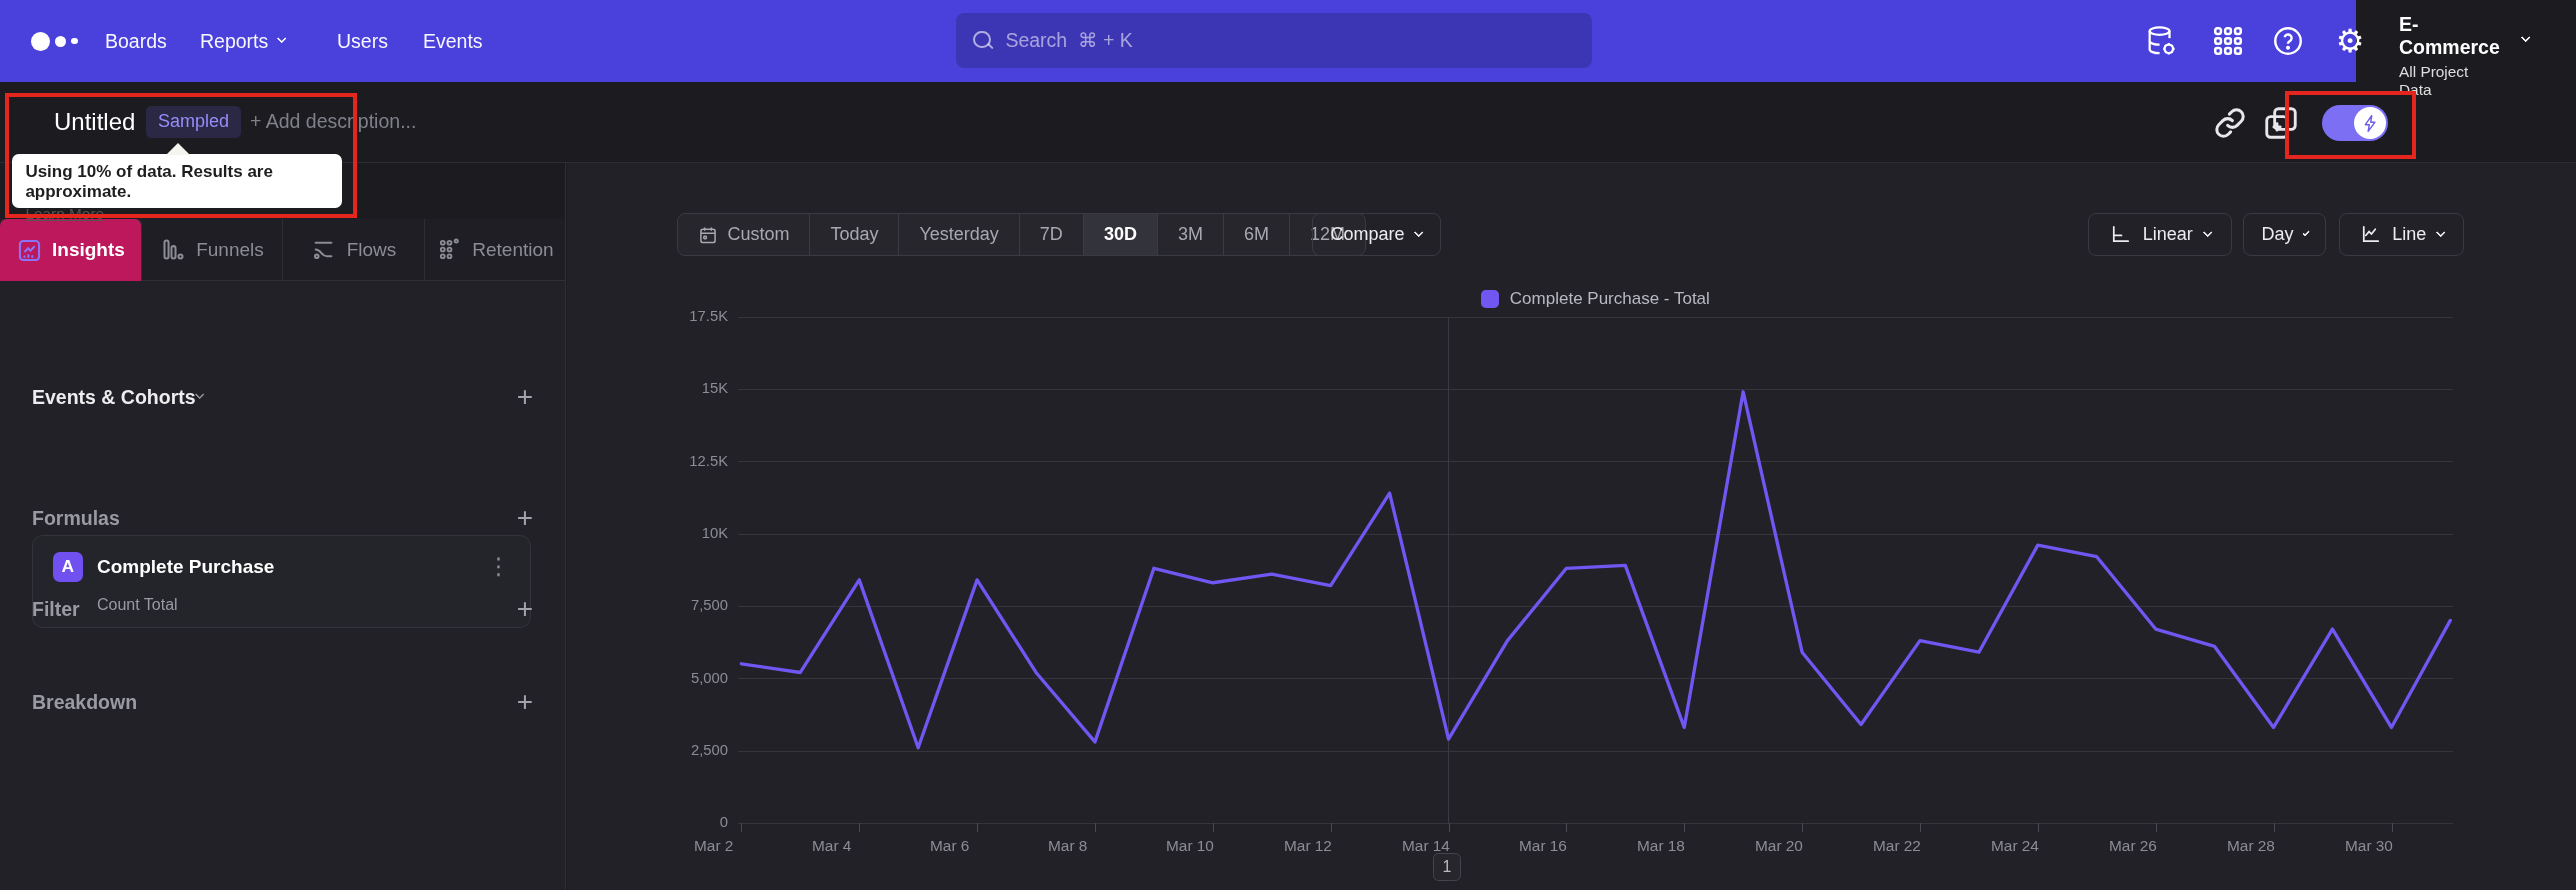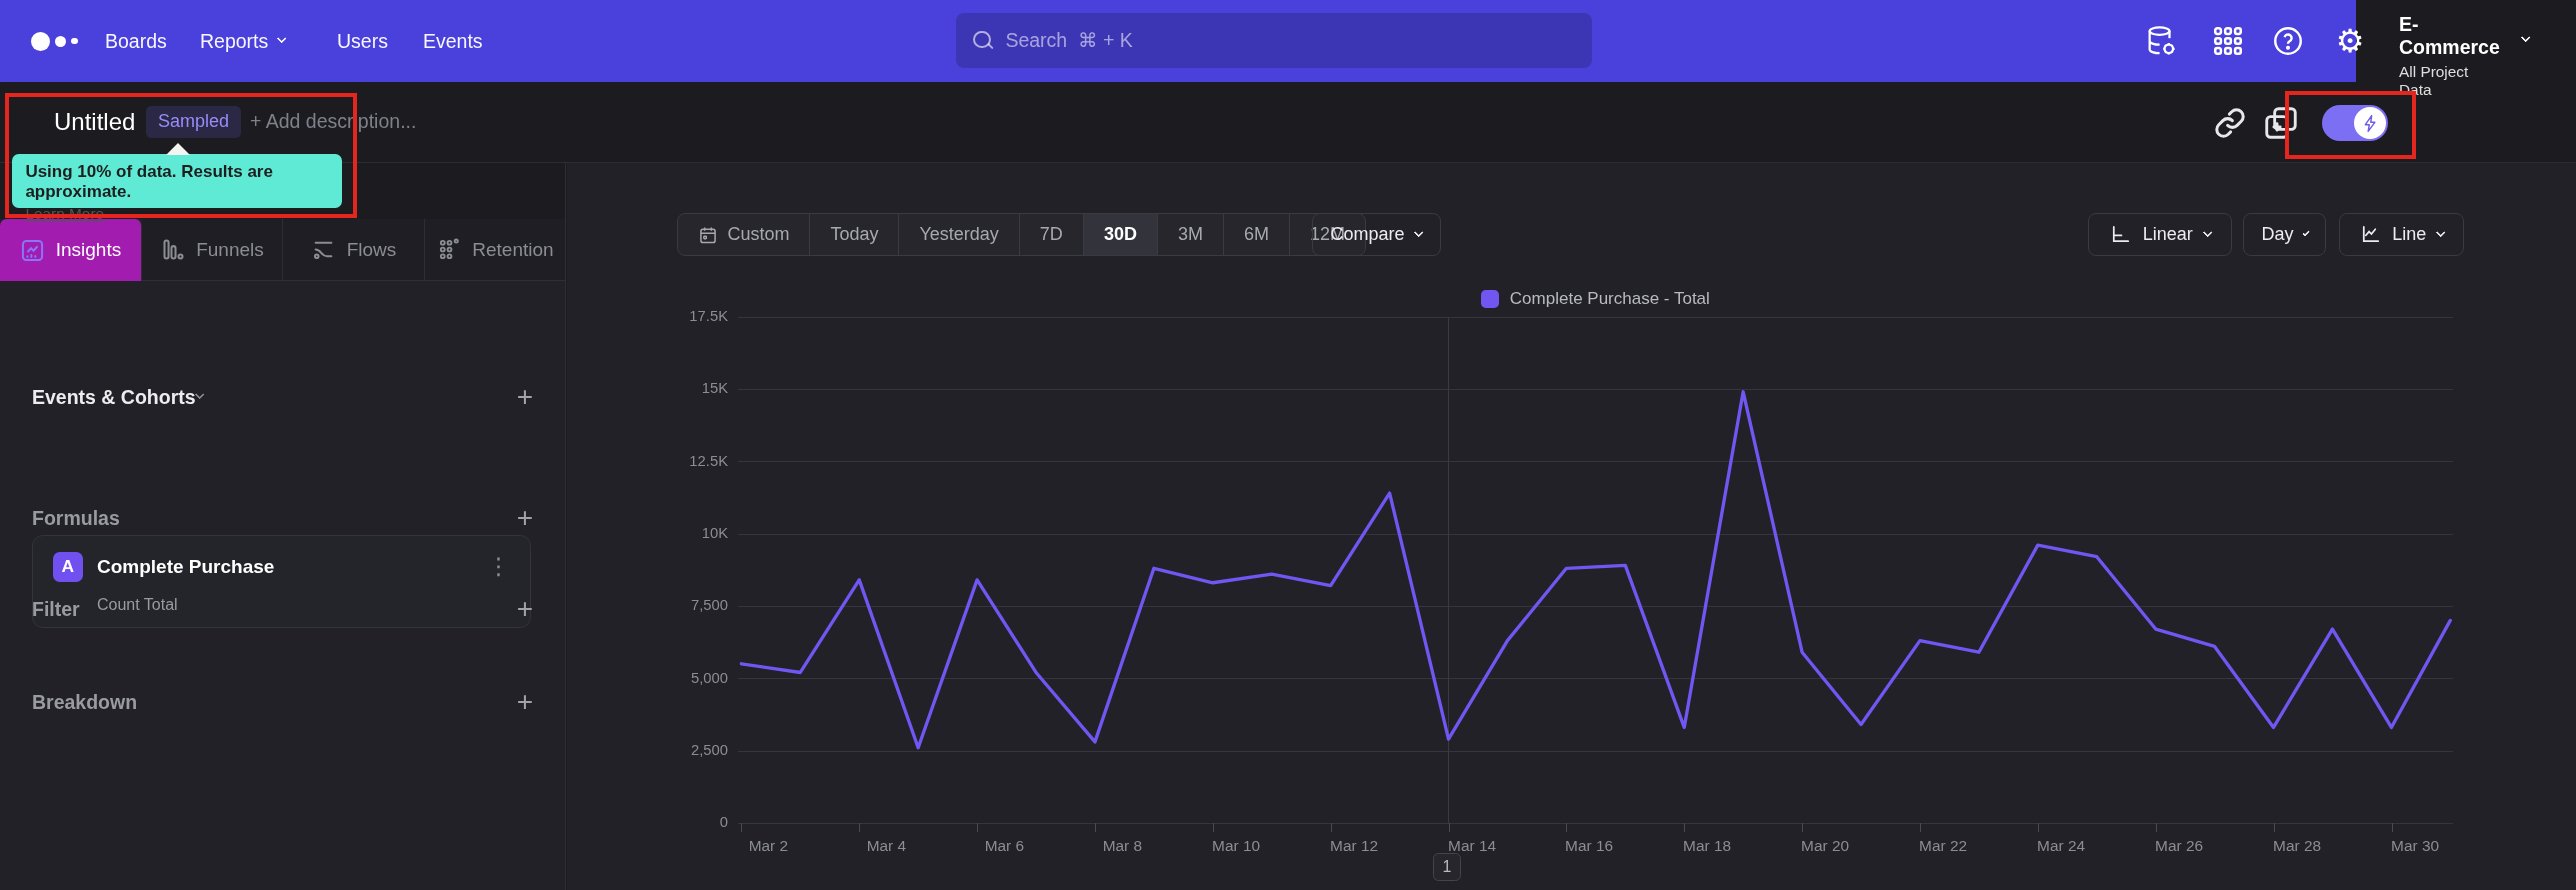--- a/index.html
+++ b/index.html
@@ -38,32 +38,32 @@
   .toggle { position:absolute; left:2322px; top:105px; width:66px; height:36px; border-radius:19px; background:#7C6FF3; cursor:pointer; z-index:6; }
   .toggle .knob { position:absolute; right:2px; top:2px; width:32px; height:32px; border-radius:50%; background:#fff; display:flex; align-items:center; justify-content:center; }
   .more-dots { position:absolute; left:2402px; top:101px; font-size:31px; color:#E8E8EC; cursor:pointer; letter-spacing:1.3px; }
   .hdr-divider { position:absolute; left:2458px; top:102px; width:1.3px; height:42px; background:#34343B; }
   .save-btn { position:absolute; left:2477px; top:99px; width:70px; height:46px; background:#7C6FF3; color:#fff; font-size:19.5px; font-weight:600; border:none; border-radius:8px; cursor:pointer; font-family:"Liberation Sans",sans-serif; }
 
   
   .annot { position:absolute; border:4px solid #E5261F; z-index:50; pointer-events:none; }
   .annot1 { left:5.4px; top:93px; width:352px; height:125px; }
   .annot2 { left:2285px; top:91px; width:131px; height:68px; }
-  .tooltip { position:absolute; left:12px; top:154px; width:330px; height:54px; background:#5eead4; border-radius:6.7px; z-index:40; padding:8px 13.4px; }
+  .tooltip { position:absolute; left:12px; top:154px; width:330px; height:54px; background:#ffffff; border-radius:6.7px; z-index:40; padding:8px 13.4px; }
   .tooltip::before { content:""; position:absolute; left:154px; top:-10.7px; width:0; height:0; border-left:12px solid transparent; border-right:12px solid transparent; border-bottom:12px solid #F4F4F1; }
   .tt-text { font-size:17px; font-weight:700; color:#1E1E1E; }
   .tt-link { font-size:15.4px; color:#55554F; text-decoration:underline; margin-top:2.7px; display:inline-block; cursor:pointer; }
 
   
   .sidebar { position:absolute; left:0; top:162px; width:566px; height:728px; background:#212127; border-right:1.3px solid #2E2E34; }
   .side-top { position:absolute; left:0; top:0; width:100%; height:57px; background:#1B1B20; }
   .tabstrip { position:absolute; left:0; top:57px; width:100%; height:62px; display:flex; }
   .tab { flex:1; display:flex; align-items:center; justify-content:center; gap:9.4px; font-size:19px; color:#8C8C95; background:#1E1E24; border-bottom:1.3px solid #2E2E34; border-right:1.3px solid #2E2E34; cursor:pointer; }
   .tab:last-child { border-right:none; }
-  .tab.active { background:#a21caf; border-bottom:none; color:#fff; font-weight:400; border-radius:6.7px 6.7px 0 0; }
+  .tab.active { background:#be185d; border-bottom:none; color:#fff; font-weight:700; border-radius:6.7px 6.7px 0 0; }
   .tab svg { width:27px; height:27px; }
   .side-section { position:absolute; left:32px; right:32px; display:flex; align-items:center; justify-content:space-between; }
   .ss-label { font-size:19.5px; font-weight:700; color:#EDEDF0; display:flex; align-items:center; gap:0; }
   .ss-label.muted { color:#9A9AA3; }
   .plus { font-size:28px; color:#A2A2AB; font-weight:300; cursor:pointer; line-height:1; }
   .event-card { position:absolute; left:32px; top:373px; width:499px; height:93px; border:1.3px solid #34343C; border-radius:10.7px; background:#24242B; cursor:pointer; }
   .a-badge { position:absolute; left:20px; top:16px; width:29.5px; height:29.5px; background:#7150F0; border-radius:6.7px; color:#fff; font-size:17.4px; font-weight:600; display:flex; align-items:center; justify-content:center; }
   .ev-name { position:absolute; left:64px; top:20px; font-size:19px; font-weight:600; color:#fff; }
   .ev-metric { position:absolute; left:64px; top:60px; font-size:16px; color:#9A9AA3; }
   .kebab { position:absolute; right:20px; top:17.4px; font-size:23px; color:#8C8C95; cursor:pointer; }
@@ -78,21 +78,21 @@
   .btn svg { width:23px; height:23px; }
   .legend { position:absolute; left:174px; top:127px; width:1709px; display:flex; align-items:center; justify-content:center; gap:10.7px; }
   .legend .swatch { width:18px; height:18px; border-radius:4.7px; background:#7156F2; }
   .legend .ltext { font-size:17px; color:#B9B9C1; }
 
   
   .chart-layer { position:absolute; left:0; top:0; width:2576px; height:890px; pointer-events:none; z-index:2; }
   .gridline { position:absolute; left:738px; width:1715px; height:0.7px; background:#35353C; }
   .vmarker { position:absolute; width:1.3px; background:#3A3A42; }
   .y-label { position:absolute; left:644px; width:84px; text-align:right; font-size:14.8px; color:#8C8C95; }
-  .x-label { position:absolute; width:94px; text-align:right; font-size:15.4px; color:#8C8C95; top:837px; }
+  .x-label { position:absolute; width:94px; text-align:left; font-size:15.4px; color:#8C8C95; top:837px; }
   .x-tick { position:absolute; top:823px; width:0.7px; height:8.7px; background:#4A4A52; }
   .line-svg { position:absolute; left:0; top:0; }
   .pagination { position:absolute; left:1433px; top:853px; width:28px; height:28px; border:1.3px solid #44444C; border-radius:5.4px; background:#26262C; color:#B9B9C1; font-size:16px; display:flex; align-items:center; justify-content:center; cursor:pointer; z-index:3; pointer-events:auto; }
 
   .icon-gray { color:#8C8C95; }
 </style>
 </head>
 <body>
 
 <div class="topnav">

